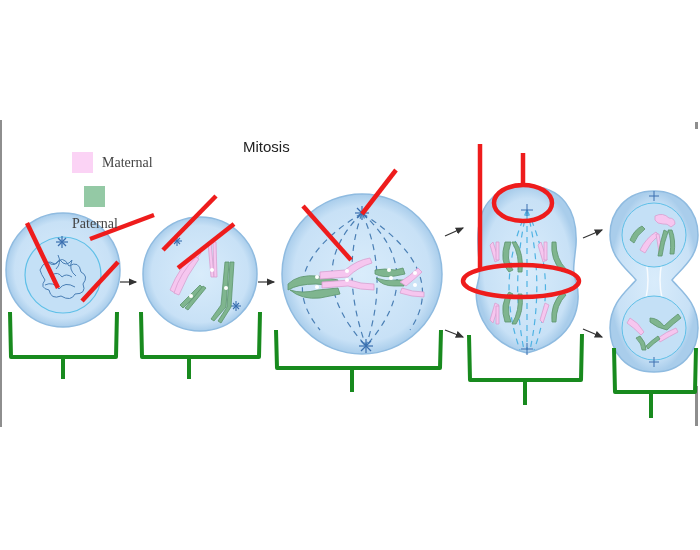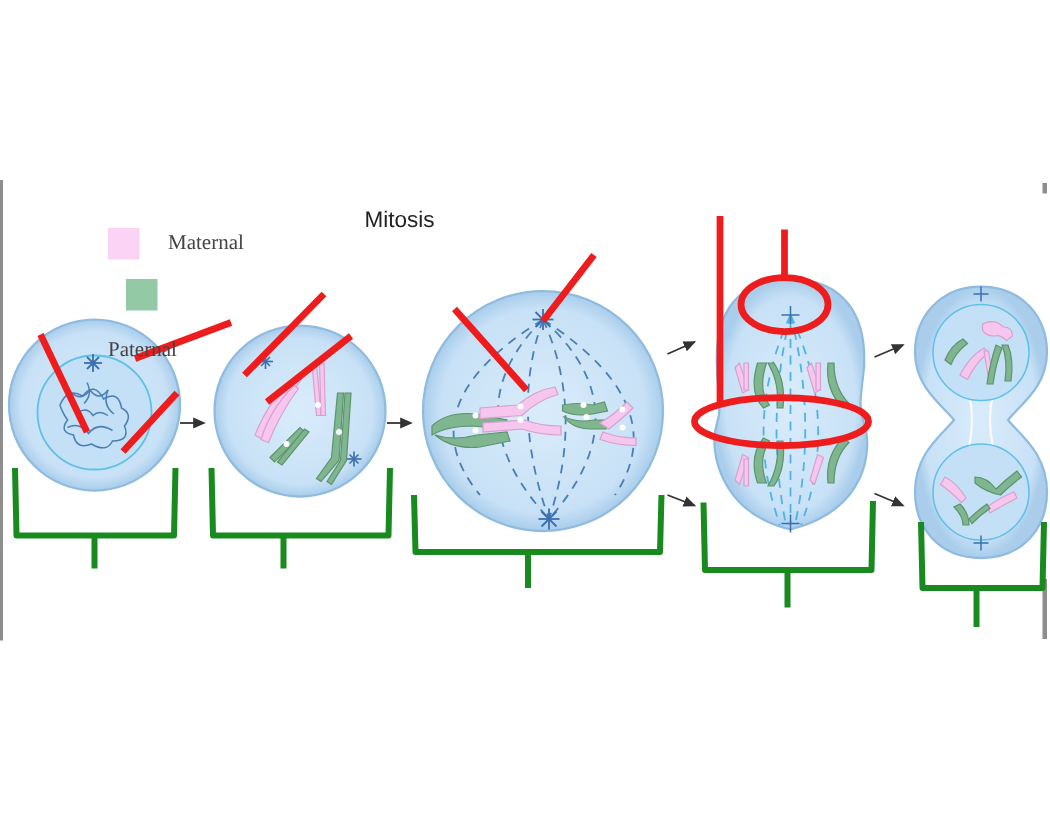--- a/index.html
+++ b/index.html
@@ -3,21 +3,21 @@
   <meta charset="utf-8">
   <style>
     html, body { margin: 0; padding: 0; background: #ffffff; }
     body { width: 700px; height: 550px; position: relative; overflow: hidden; font-family: "Liberation Sans", sans-serif; }
     .frame { position: absolute; left: 0; top: 0; width: 700px; height: 550px; }
     .edge-bar { position: absolute; background: #8e8e8e; }
     #edge-left { left: 0; top: 120px; width: 2px; height: 307px; }
     #edge-right-top { right: 2px; top: 122px; width: 3px; height: 7px; }
     #edge-right-bottom { right: 2px; top: 386px; width: 3px; height: 40px; }
     .title { position: absolute; left: 243px; top: 138px; font-size: 15px; color: #222; font-family: "Liberation Sans", sans-serif; }
-    .legend-item { position: absolute; display: flex; align-items: center; gap: 19px; }
+    .legend-item { position: absolute; display: flex; align-items: center; gap: 9px; }
     .legend-swatch { width: 21px; height: 21px; }
     .legend-label { font-family: "Liberation Serif", serif; font-size: 14px; color: #444; }
     svg { position: absolute; left: 0; top: 0; }
   </style>
 </head>
 <body>
 
 <div class="frame">
   <div class="edge-bar" id="edge-left"></div>
   <div class="edge-bar" id="edge-right-top"></div>

